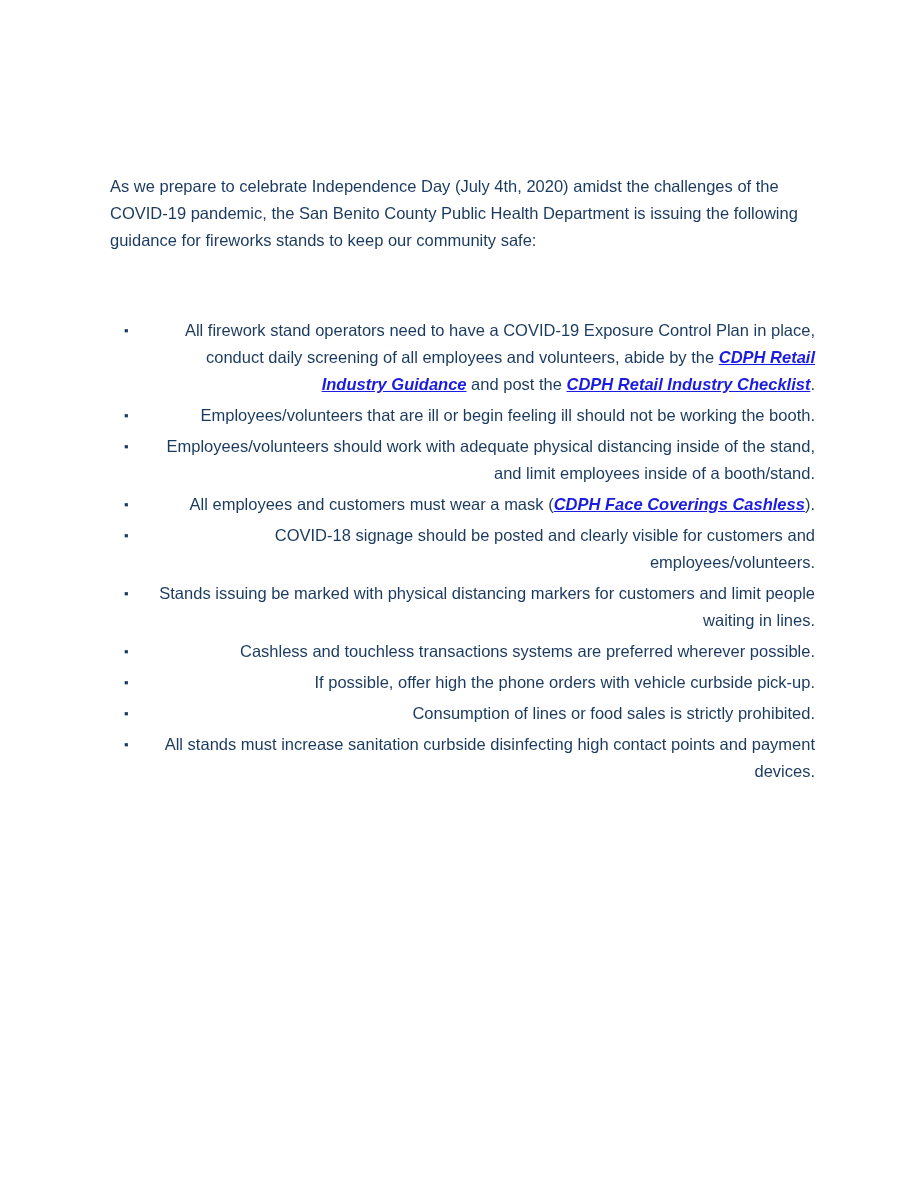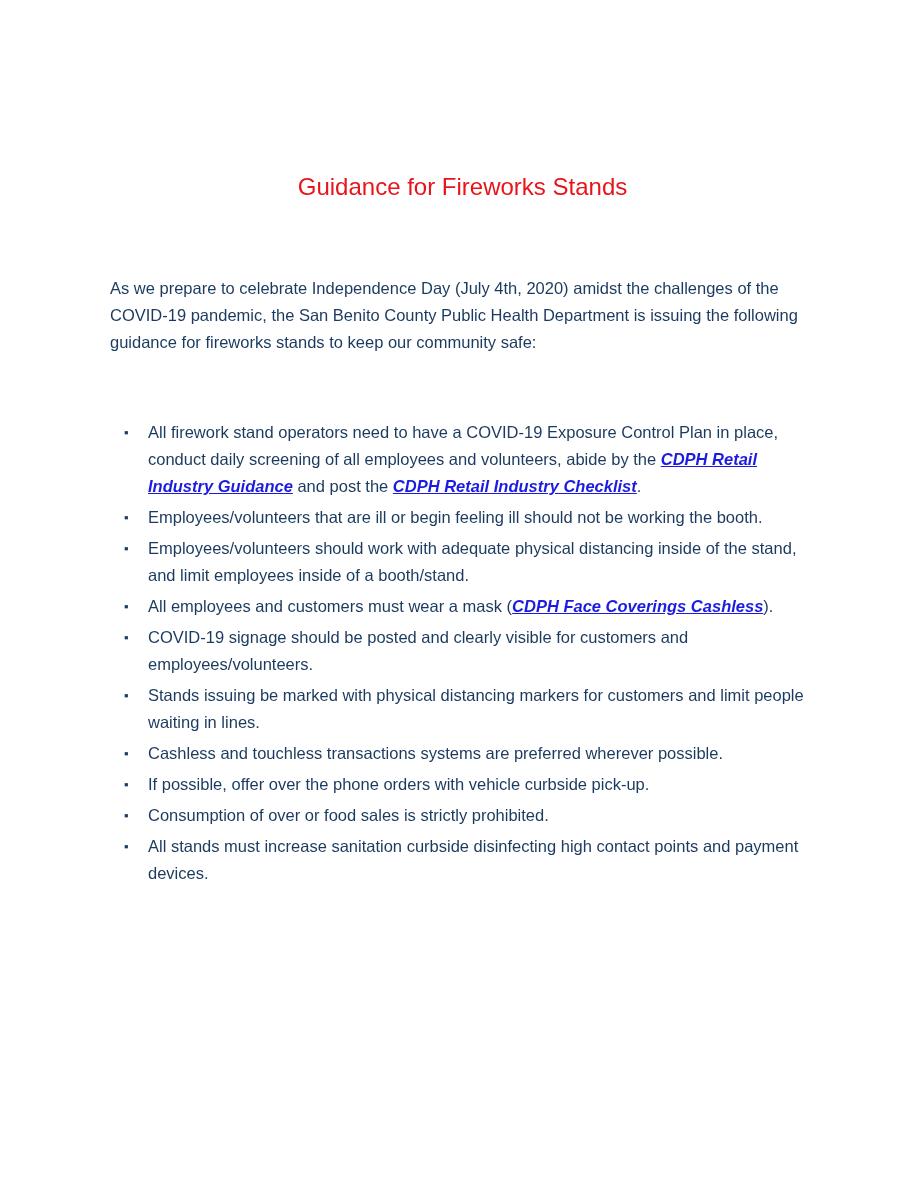--- a/index.html
+++ b/index.html
@@ -44,34 +44,34 @@
   }
   .marker {
     flex: 0 0 24px;
     width: 24px;
     font-size: 13px;
     line-height: 27px;
     color: var(--body-color, #1b3a5f);
   }
   .li-content {
     flex: 1 1 auto;
+    text-align: right;
   }
   a.doc-link {
     color: var(--link-color, #1c1ce0);
     font-weight: 700;
     font-style: italic;
     text-decoration: underline;
     cursor: pointer;
   }
 </style>
 </head>
 <body>
 
 <div class="page">
-  <h1 class="doc-title">Guidance for Fireworks Stands</h1>
 
 
   <p class="intro">As we prepare to celebrate Independence Day (July 4th, 2020) amidst the challenges of the COVID-19 pandemic, the San Benito County Public Health Department is issuing the following guidance for fireworks stands to keep our community safe:</p>
 
   <ul class="bullets">
       <li>
         <span class="marker">▪</span>
         <span class="li-content">All firework stand operators need to have a COVID-19 Exposure Control Plan in place, conduct daily screening of all employees and volunteers, abide by the <a class="doc-link" href="#">CDPH Retail Industry Guidance</a> and post the <a class="doc-link" href="#">CDPH Retail Industry Checklist</a>.</span>
       </li>
       <li>
@@ -81,36 +81,36 @@
       <li>
         <span class="marker">▪</span>
         <span class="li-content">Employees/volunteers should work with adequate physical distancing inside of the stand, and limit employees inside of a booth/stand.</span>
       </li>
       <li>
         <span class="marker">▪</span>
         <span class="li-content">All employees and customers must wear a mask (<a class="doc-link" href="#">CDPH Face Coverings Cashless</a>).</span>
       </li>
       <li>
         <span class="marker">▪</span>
-        <span class="li-content">COVID-19 signage should be posted and clearly visible for customers and employees/volunteers.</span>
+        <span class="li-content">COVID-18 signage should be posted and clearly visible for customers and employees/volunteers.</span>
       </li>
       <li>
         <span class="marker">▪</span>
         <span class="li-content">Stands issuing be marked with physical distancing markers for customers and limit people waiting in lines.</span>
       </li>
       <li>
         <span class="marker">▪</span>
         <span class="li-content">Cashless and touchless transactions systems are preferred wherever possible.</span>
       </li>
       <li>
         <span class="marker">▪</span>
-        <span class="li-content">If possible, offer over the phone orders with vehicle curbside pick-up.</span>
+        <span class="li-content">If possible, offer high the phone orders with vehicle curbside pick-up.</span>
       </li>
       <li>
         <span class="marker">▪</span>
-        <span class="li-content">Consumption of over or food sales is strictly prohibited.</span>
+        <span class="li-content">Consumption of lines or food sales is strictly prohibited.</span>
       </li>
       <li>
         <span class="marker">▪</span>
         <span class="li-content">All stands must increase sanitation curbside disinfecting high contact points and payment devices.</span>
       </li>
     </ul>
 </div>
 
 </body></html>

